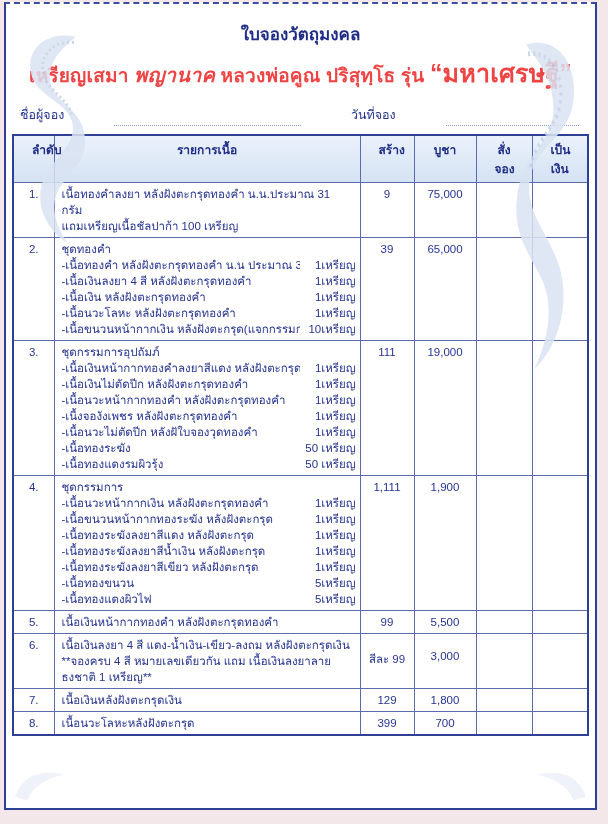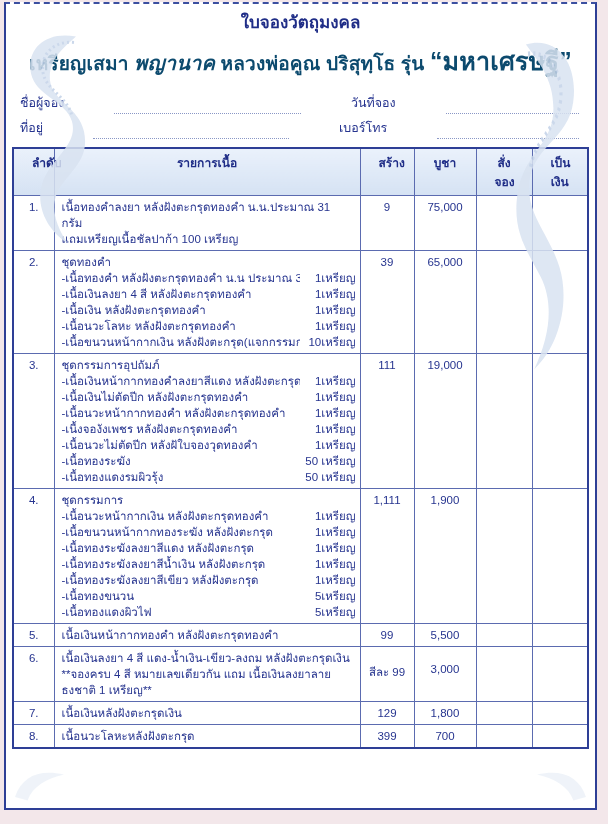--- a/index.html
+++ b/index.html
@@ -18,26 +18,26 @@
     border-top:2px dashed #3b4fa0;
     overflow:hidden;
   }
   .naga { position:absolute; pointer-events:none; opacity:0.85; }
   .naga-left  { left:8px;  top:22px;  width:100px; height:225px; }
   .naga-right { right:4px; top:28px;  width:105px; height:345px; transform:scaleX(-1); }
   .naga-bl    { left:2px;  bottom:2px; width:70px; height:60px; opacity:0.45; }
   .naga-br    { right:2px; bottom:2px; width:70px; height:60px; opacity:0.45; transform:scaleX(-1); }
 
   .page-title {
-    text-align:center; margin-top:4px;
+    text-align:center; margin-top:16px;
     font-size:17px; font-weight:bold; color:#1f2d87;
   }
   .subtitle {
     text-align:center; margin-top:6px;
-    font-size:19px; font-weight:bold; color:#0c4a6e;
+    font-size:19px; font-weight:bold; color:#ef4444;
     letter-spacing:0.2px;
   }
   .subtitle .script { font-style:italic; font-size:20px; }
   .subtitle .big { font-size:25px; }
 
   .form-row {
     display:flex; align-items:flex-end;
     margin:0 14px; height:25px;
     font-size:12.5px; color:#26348f;gap:48px;
   }
@@ -100,26 +100,20 @@
     <span class="script">พญานาค</span>
     <span>หลวงพ่อคูณ ปริสุทฺโธ รุ่น</span>
     <span class="big">“มหาเศรษฐี”</span>
   </div>
 
   <div class="form-row" style="margin-top:8px;">
     <span class="lbl">ชื่อผู้จอง</span>
     <span class="dotline grow-a"></span>
     <span class="lbl">วันที่จอง</span>
     <span class="dotline grow-b"></span>
-  </div>
-  <div class="form-row">
-    <span class="lbl">ที่อยู่</span>
-    <span class="dotline grow-c"></span>
-    <span class="lbl">เบอร์โทร</span>
-    <span class="dotline grow-d"></span>
   </div>
 
   <table class="order">
     <colgroup>
       <col style="width:41px">
         <col style="width:306px">
         <col style="width:54px">
       <col style="width:62px">
         <col style="width:56px">
         <col style="width:56px">

